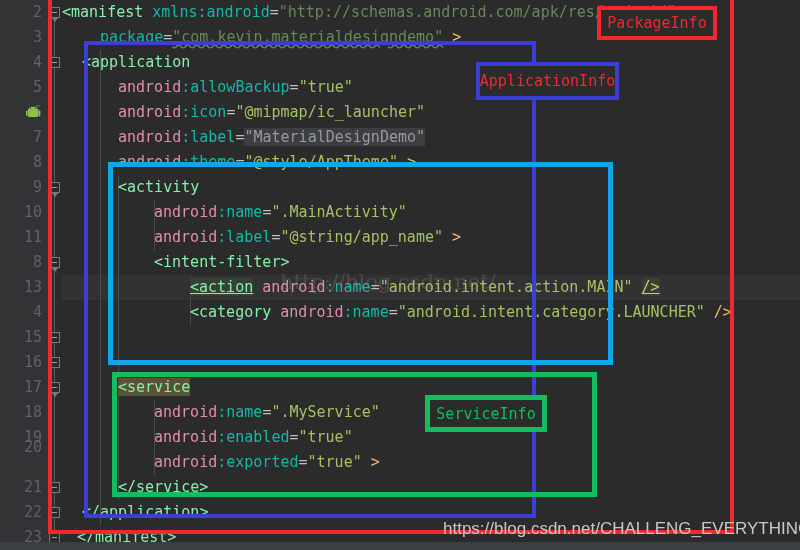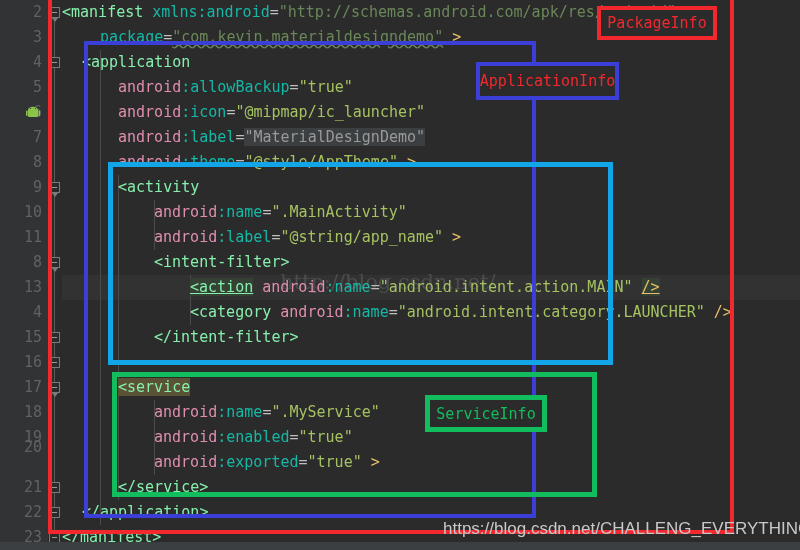--- a/index.html
+++ b/index.html
@@ -262,36 +262,35 @@
     <div class="code-line" style="top:200px; left:92px;"><span class="ns">android</span><span class="attr">:name</span><span class="eq">=</span><span class="strval">".MainActivity"</span></div>
 
     <div class="code-line" style="top:225px; left:92px;"><span class="ns">android</span><span class="attr">:label</span><span class="eq">=</span><span class="strval">"@string/app_name"</span><span class="plain"> </span><span class="punct">&gt;</span></div>
 
     <div class="code-line" style="top:250px; left:92px;"><span class="tag">&lt;intent-filter&gt;</span></div>
 
     <div class="code-line" style="top:275px; left:128px;"><span class="tag sel-hl">&lt;action</span><span class="plain"> </span><span class="ns">android</span><span class="attr">:name</span><span class="eq">=</span><span class="strval">"android.intent.action.MAIN"</span><span class="plain"> </span><span class="punct sel-hl">/&gt;</span></div>
 
     <div class="code-line" style="top:300px; left:128px;"><span class="tag">&lt;category</span><span class="plain"> </span><span class="ns">android</span><span class="attr">:name</span><span class="eq">=</span><span class="strval">"android.intent.category.LAUNCHER"</span><span class="plain"> </span><span class="punct">/&gt;</span></div>
 
-    <div class="code-line" style="top:325px; left:92px;"><span class="tag">&lt;/intent-filter&gt;</span></div>
 
 
     <div class="code-line" style="top:375px; left:56px;"><span class="tag tag-hl">&lt;service</span></div>
 
     <div class="code-line" style="top:400px; left:92px;"><span class="ns">android</span><span class="attr">:name</span><span class="eq">=</span><span class="strval">".MyService"</span></div>
 
     <div class="code-line" style="top:425px; left:92px;"><span class="ns">android</span><span class="attr">:enabled</span><span class="eq">=</span><span class="strval">"true"</span></div>
 
     <div class="code-line" style="top:450px; left:92px;"><span class="ns">android</span><span class="attr">:exported</span><span class="eq">=</span><span class="strval">"true"</span><span class="plain"> </span><span class="punct">&gt;</span></div>
 
     <div class="code-line" style="top:500px; left:20px;"><span class="tag">&lt;/application&gt;</span></div>
 
     <div class="code-line" style="top:475px; left:56px;"><span class="tag">&lt;/service&gt;</span></div>
 
-    <div class="code-line" style="top:525px; left:0px;text-decoration:underline;"><span class="tag">&lt;/manifest&gt;</span></div>
+    <div class="code-line" style="top:525px; left:15px;text-decoration:underline;"><span class="tag">&lt;/manifest&gt;</span></div>
   </div>
 
   <div class="wm-mid" style="left:280px; top:270px;">http://blog.csdn.net/</div>
 
   <div class="ann-box box-red" style="left:48px;  top:-6px;  width:686px; height:540px;"></div>
   <div class="ann-box box-blue" style="left:84px;  top:41px;  width:452px; height:477px;"></div>
   <div class="ann-box box-cyan" style="left:108px; top:162px; width:505px; height:203px;"></div>
   <div class="ann-box box-green" style="left:112px; top:372px; width:485px; height:125px;"></div>
 
   <div class="ann-label box-red" style="left:597px; top:6px;   width:120px; height:34px;">

